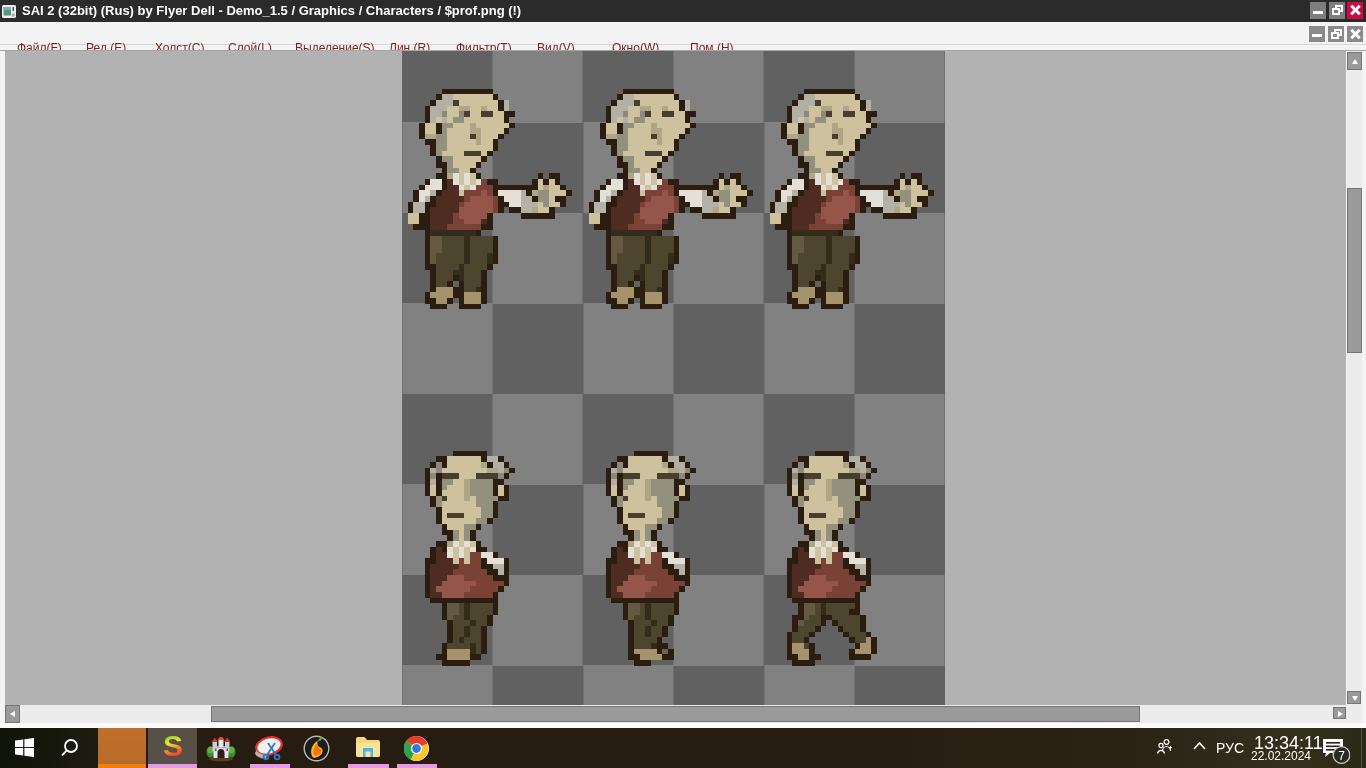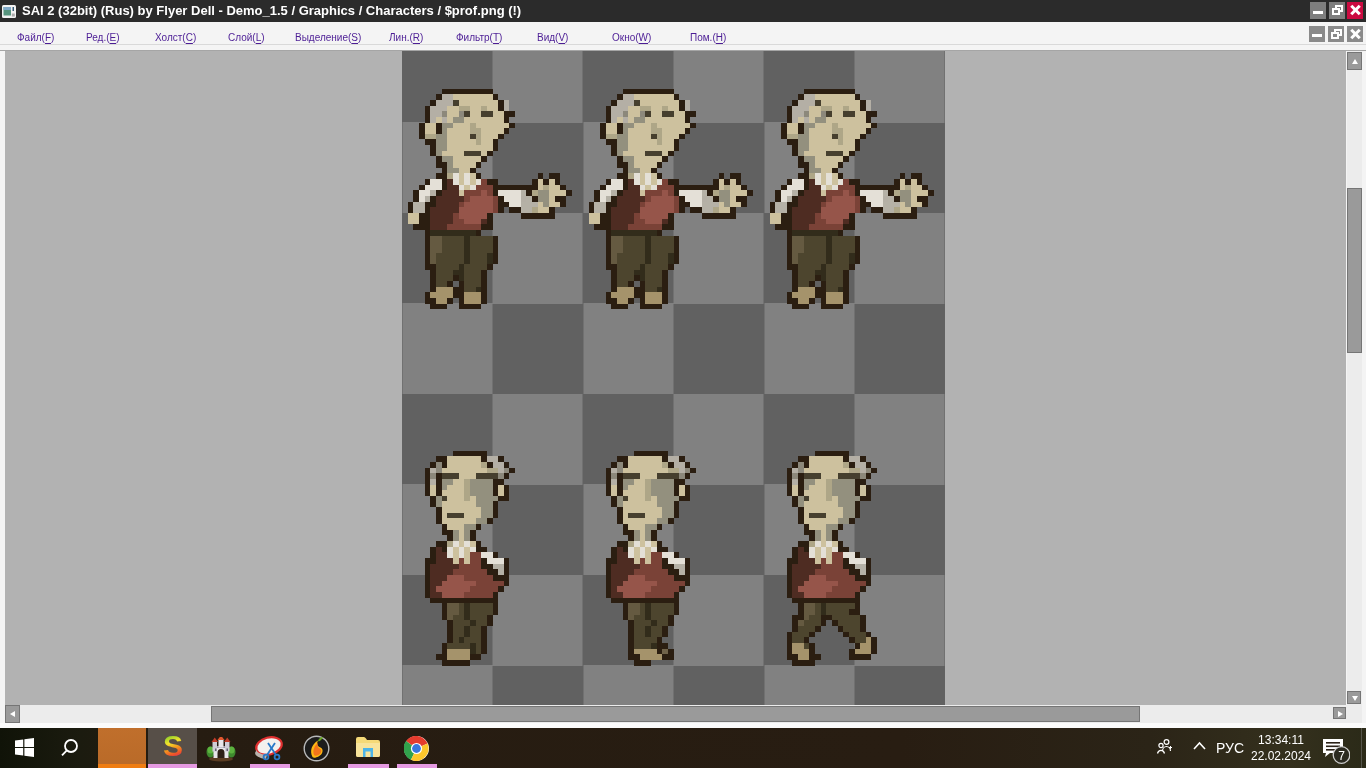--- a/index.html
+++ b/index.html
@@ -12,21 +12,21 @@
 .dash{position:absolute;left:3px;top:9px;width:10px;height:3px;background:#fff}
 .mdash{position:absolute;left:3px;top:8px;width:10px;height:3px;background:#fff}
 .rest1{position:absolute;left:6px;top:3px;width:8px;height:7px;border:2px solid #fff}
 .rest2{position:absolute;left:3px;top:6px;width:8px;height:7px;border:2px solid #fff;background:inherit}
 .xx{position:absolute;left:0;top:0;width:16px;height:17px}
 .xx:before,.xx:after{content:"";position:absolute;left:7px;top:2px;width:3px;height:12px;background:#fff}
 .xx:before{transform:rotate(45deg)}
 .xx:after{transform:rotate(-45deg)}
 
 #menubar{left:0;top:22px;width:1366px;height:23px;background:#f4f4f4;border-bottom:1px solid #d9d9d9}
-.mi{position:absolute;top:32px;font-size:10px;color:#4c1d95;white-space:pre}
+.mi{position:absolute;top:41px;font-size:12px;color:#7f1d1d;white-space:pre}
 .mi u{text-underline-offset:2px}
 
 #cline{left:0;top:50px;width:1366px;height:1px;background:#a5a5a5}
 #canvas{left:5px;top:51px;width:1341px;height:654px;background:#b2b2b2;overflow:hidden}
 #checker{position:absolute;left:397px;top:-19px;width:543px;height:673px;
  background-color:#818181;
  background-image:conic-gradient(#616161 0.25turn,#818181 0 0.5turn,#616161 0 0.75turn,#818181 0);
  background-size:181px 181px;background-position:-90.5px 0;}
 .sprite{position:absolute;width:181px;height:362px}
 
@@ -1147,21 +1147,21 @@
         <path d="M6.5 13 a4 4.5 0 0 1 8 0"></path>
 <circle cx="5" cy="7.5" r="2.1"></circle>
         <path d="M1.5 15.5 a3.6 4 0 0 1 7 0"></path>
       </g>
 <path d="M14.5 8 l0 3 M13 9.5 l3 0" stroke="#fff" stroke-width="1"></path>
     </svg>
 <svg class="abs" style="left:1192px;top:13px" width="15" height="10" viewBox="0 0 15 10">
 <path d="M2 8 L7.5 2 L13 8" fill="none" stroke="#fff" stroke-width="1.6"></path>
     </svg>
 <div class="trtext" style="left:1216px;top:12px;font-size:14px">РУС</div>
-<div class="trtext" style="left:1254px;top:5px;width:54px;text-align:center;font-size:12px">13:34:11</div>
+<div class="trtext" style="left:1254px;top:5px;width:54px;text-align:center;font-size:18px">13:34:11</div>
 <div class="trtext" style="left:1248px;top:21px;width:66px;text-align:center;font-size:12px">22.02.2024</div>
 <svg class="abs" style="left:1322px;top:10px" width="28" height="26" viewBox="0 0 28 26">
 <path d="M1 1 L21 1 L21 15 L8 15 L3 19 L4 15 L1 15 Z" fill="#fff"></path>
 <rect x="4" y="4" width="14" height="1.6" fill="#2b2217"></rect>
 <rect x="4" y="7.5" width="14" height="1.6" fill="#2b2217"></rect>
 <rect x="4" y="11" width="9" height="1.6" fill="#2b2217"></rect>
 <circle cx="19.5" cy="17" r="8.3" fill="#2b2a20" stroke="#cfcfcf" stroke-width="1.3"></circle>
 <text x="19.5" y="21.5" font-size="12" fill="#fff" text-anchor="middle" font-family="Liberation Sans">7</text>
     </svg>
 <div class="abs" style="left:1361px;top:0;width:1px;height:40px;background:#55544a"></div>

